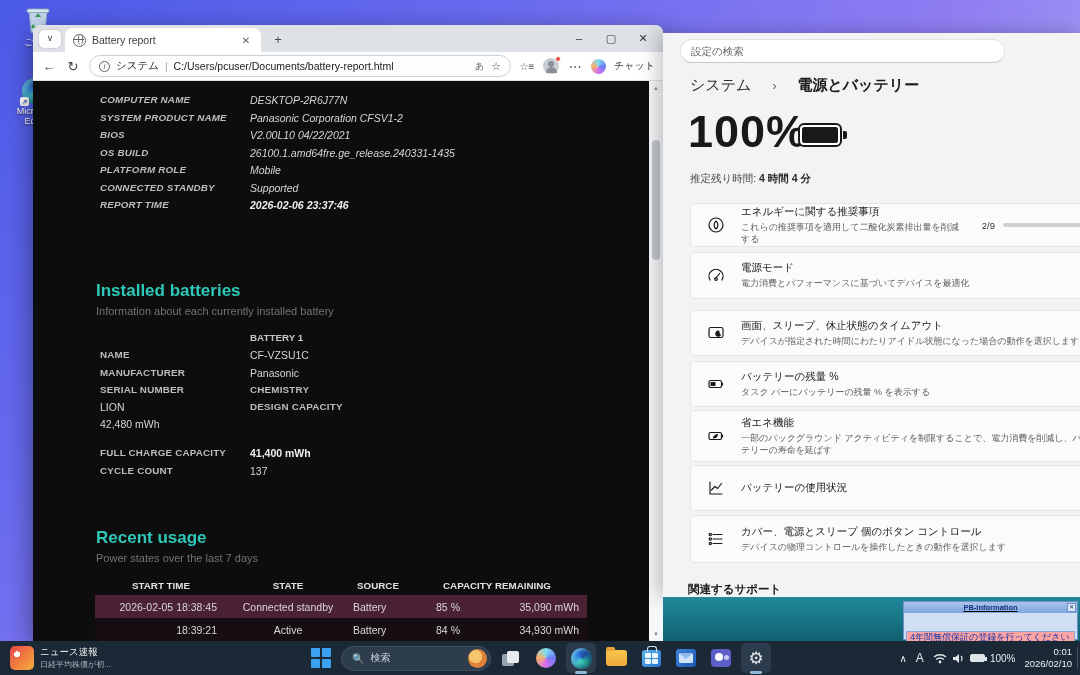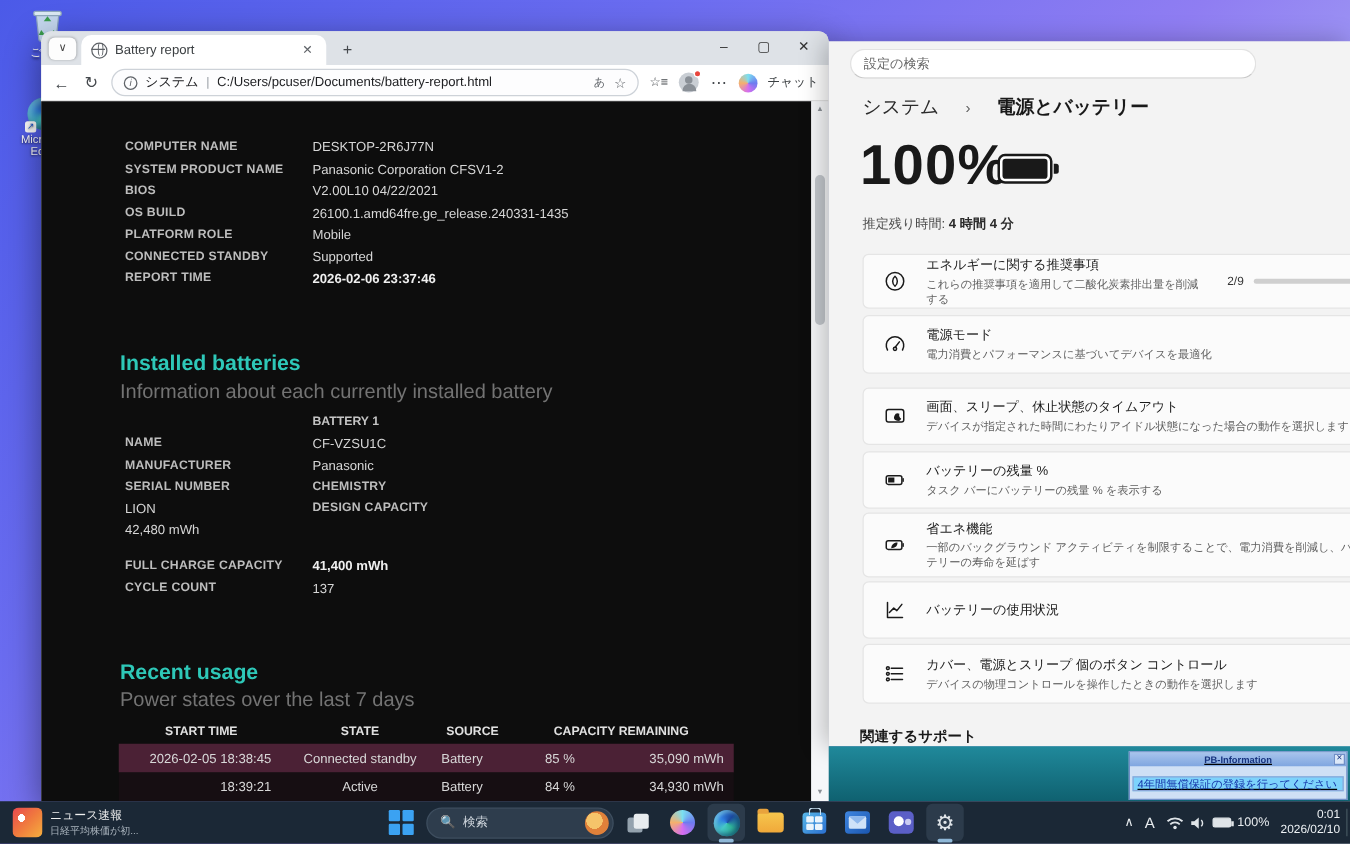--- a/index.html
+++ b/index.html
@@ -49,21 +49,21 @@
   .bcontent { position:absolute; left:0; top:56px; width:616px; height:560px; background:#0d0d0d; overflow:hidden; color:#d4d4d4; }
   .bscroll { position:absolute; left:616px; top:56px; width:14px; height:560px; background:#f6f7f9; }
   .bscroll .arr { position:absolute; left:0; width:14px; text-align:center; font-size:6px; color:#8a8f95; }
   .bscroll .thumb { position:absolute; left:3px; top:59px; width:8px; height:120px; background:#c3c7cc; border-radius:4px; }
 
   .kv { display:grid; grid-template-columns:150px 1fr; row-gap:5.5px; font-size:10.5px; }
   .kv .k { color:#bdbdbd; font-weight:bold; letter-spacing:.2px; font-size:9.8px; }
   .kv .v { color:#d6d6d6; }
   .kv .v.strong { font-weight:bold; color:#efefef; }
   .sec-title { font-size:17px; font-weight:bold; color:#2ec8b8; }
-  .sec-sub { font-size:16px; color:#737373; margin-top:4px; }
+  .sec-sub { font-size:11px; color:#737373; margin-top:4px; }
   .gap6 { height:6px; }
 
   .utable { font-size:10.5px; color:#d8d8d8; width:492px; }
   .utable .hrow, .utable .row { display:grid; grid-template-columns:132px 122px 58px 82px 98px; align-items:center; height:23px; }
   .utable .hrow { font-weight:bold; font-size:9.8px; color:#e0e0e0; height:16px; margin-bottom:2px; }
   .utable .hcap { grid-column:4 / 6; text-align:center; }
   .c-start { text-align:right; padding-right:10px; }
   .c-state { text-align:center; }
   .c-src { text-align:left; padding-left:4px; }
   .c-pct { text-align:center; }
@@ -94,21 +94,21 @@
   .cprog .plabel { font-size:9.5px; color:#333; }
   .pbar { width:90px; height:4px; border-radius:2px; background:#cfcfcf; overflow:hidden; }
   .pbar .pfill { height:100%; background:#0067c0; border-radius:2px; }
   .support-h { position:absolute; left:25px; top:549px; font-size:11.5px; font-weight:bold; color:#191919; }
 
   
   .tealband { left:663px; top:597px; width:417px; height:44px; background:linear-gradient(180deg,#20899b,#0f6170); z-index:2; }
   .pbdlg { left:903px; top:601px; width:175px; height:39px; z-index:3; background:#cfe0f5; border:1px solid #6f8fc8; font-size:9px;text-decoration:underline; }
   .pbdlg .ttl { height:11px; background:linear-gradient(180deg,#a8c4ec,#7fa6e0); color:#17337e; font-size:7.5px; text-align:center; line-height:11px; position:relative; font-weight:bold; }
   .pbdlg .ttl .x { position:absolute; right:1px; top:1px; width:9px; height:9px; background:#dce8f8; border:1px solid #7090c8; font-size:6px; line-height:7px; text-align:center; color:#17337e; }
-  .pbdlg .line { margin:8px 2px 0; background:#7dd3fc; border:1px solid #8aa6d8; color:#1535a8; padding:0 3px; height:11.5px; line-height:11.5px; white-space:nowrap; overflow:hidden; }
+  .pbdlg .line { margin:18px 2px 0; background:#fca5a5; border:1px solid #8aa6d8; color:#1535a8; padding:0 3px; height:11.5px; line-height:11.5px; white-space:nowrap; overflow:hidden; }
 
   
   .taskbar { left:0; top:641px; width:1080px; height:34px; background:#1b2836; z-index:4; display:flex; align-items:center; }
   .widget { display:flex; gap:6px; padding-left:10px; width:170px; }
   .widget-ico { width:24px; height:24px; border-radius:5px; background:radial-gradient(circle at 30% 35%, #fff 0 3px, transparent 3px), linear-gradient(135deg,#e8484f,#f07a3e,#f5b03e); }
   .widget-t1 { font-size:9.5px; color:#f0f0f0; }
   .widget-t2 { font-size:8px; color:#aab4bd; }
   .tb-center { position:absolute; left:306px; display:flex; align-items:center; gap:5px; height:34px; }
   .startlogo { width:22px; height:22px; display:grid; grid-template-columns:9px 9px; grid-template-rows:9px 9px; gap:2px; padding:1px; margin:0 4px; }
   .startlogo i { background:#3ba2f2; border-radius:1px; }
@@ -199,21 +199,21 @@
     <span class="avatar">
         <span class="dot"></span>
       </span>
     <span class="nav-ico">⋯</span>
     <span class="copilot-orb"></span>
     <span class="chat-label">チャット</span>
   </div>
 
   <div class="bcontent">
 
-    <div class="abs kv" style="left:67px; top:31px; width:540px;">
+    <div class="abs kv" style="left:67px; top:13px; width:540px;font-style:italic;">
       <div class="k">COMPUTER NAME</div>
         <div class="v">DESKTOP-2R6J77N</div>
       <div class="k">SYSTEM PRODUCT NAME</div>
         <div class="v">Panasonic Corporation CFSV1-2</div>
       <div class="k">BIOS</div>
         <div class="v">V2.00L10 04/22/2021</div>
       <div class="k">OS BUILD</div>
         <div class="v">26100.1.amd64fre.ge_release.240331-1435</div>
       <div class="k">PLATFORM ROLE</div>
         <div class="v">Mobile</div>

